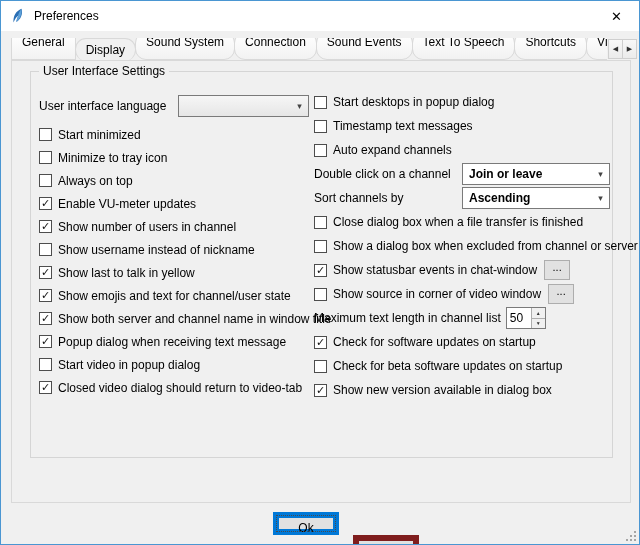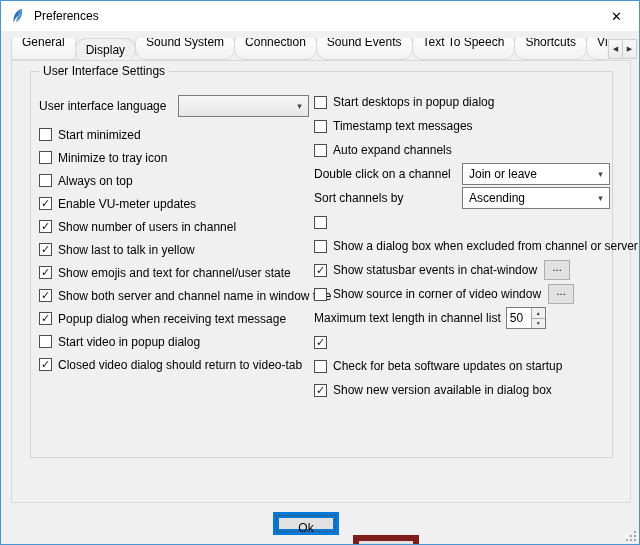--- a/index.html
+++ b/index.html
@@ -69,21 +69,21 @@
     border: 1px solid #4d4d4d; background: #ffffff;
     display: flex; align-items: center; justify-content: center;
     font-size: 11px; line-height: 1; color: #111;
   }
   .cb-label { white-space: nowrap; }
 
   .combo {
     height: 22px; border: 1px solid #7a7a7a; background: #ffffff;
     display: flex; align-items: center; padding: 0 2px 0 6px; flex: none;
   }
-  .combo .txt { flex: 1; overflow: hidden; white-space: nowrap; }
+  .combo .txt { flex: 1; overflow: hidden; white-space: nowrap; font-weight: bold; }
   .combo .arr { width: 13px; text-align: center; font-size: 9px; color: #444; }
   .combo.gradient { background: linear-gradient(#f6f6f6, #e6e6e6); }
   .combo.w131 { width: 131px; }
   .combo.w148 { width: 148px; }
 
   .spin { display: flex; height: 22px; width: 40px; border: 1px solid #7a7a7a; background: #fff; margin-left: 5px; flex: none; }
   .spin .val { flex: 1; padding: 3px 0 0 3px; }
   .spin .arrows { width: 14px; display: flex; flex-direction: column; border-left: 1px solid #adadad; }
   .spin .arrows span { flex: 1; font-size: 5px; display: flex; align-items: center; justify-content: center; background: #f0f0f0; color: #333; }
   .spin .arrows span + span { border-top: 1px solid #adadad; }
@@ -167,20 +167,24 @@
           </div>
           <div class="cb-row">
             <span class="cb-box">✓</span>
             <span class="cb-label">Enable VU-meter updates</span>
           </div>
           <div class="cb-row">
             <span class="cb-box">✓</span>
             <span class="cb-label">Show number of users in channel</span>
           </div>
           <div class="cb-row">
+            <span class="cb-box"></span>
+            <span class="cb-label">Show username instead of nickname</span>
+          </div>
+          <div class="cb-row">
             <span class="cb-box">✓</span>
             <span class="cb-label">Show last to talk in yellow</span>
           </div>
           <div class="cb-row">
             <span class="cb-box">✓</span>
             <span class="cb-label">Show emojis and text for channel/user state</span>
           </div>
           <div class="cb-row">
             <span class="cb-box">✓</span>
             <span class="cb-label">Show both server and channel name in window title</span>
@@ -228,20 +232,21 @@
         <span class="flabel grow">Sort channels by</span>
         <div class="combo w148">
           <span class="txt">Ascending</span>
           <span class="arr">▾</span>
         </div>
       </div>
 
       <div id="right-mid">
           <div class="cb-row">
             <span class="cb-box"></span>
+            <span class="cb-label">Close dialog box when a file transfer is finished</span>
           </div>
           <div class="cb-row">
             <span class="cb-box"></span>
             <span class="cb-label">Show a dialog box when excluded from channel or server</span>
           </div>
           <div class="cb-row">
             <span class="cb-box">✓</span>
             <span class="cb-label">Show statusbar events in chat-window</span>
             <button class="dots-button">...</button>
           </div>
@@ -263,20 +268,21 @@
             <span>
                 <i style="font-style:normal">▼</i>
               </span>
           </span>
         </div>
       </div>
 
       <div id="right-bottom">
           <div class="cb-row">
             <span class="cb-box">✓</span>
+            <span class="cb-label">Check for software updates on startup</span>
           </div>
           <div class="cb-row">
             <span class="cb-box"></span>
             <span class="cb-label">Check for beta software updates on startup</span>
           </div>
           <div class="cb-row">
             <span class="cb-box">✓</span>
             <span class="cb-label">Show new version available in dialog box</span>
           </div>
         </div>

